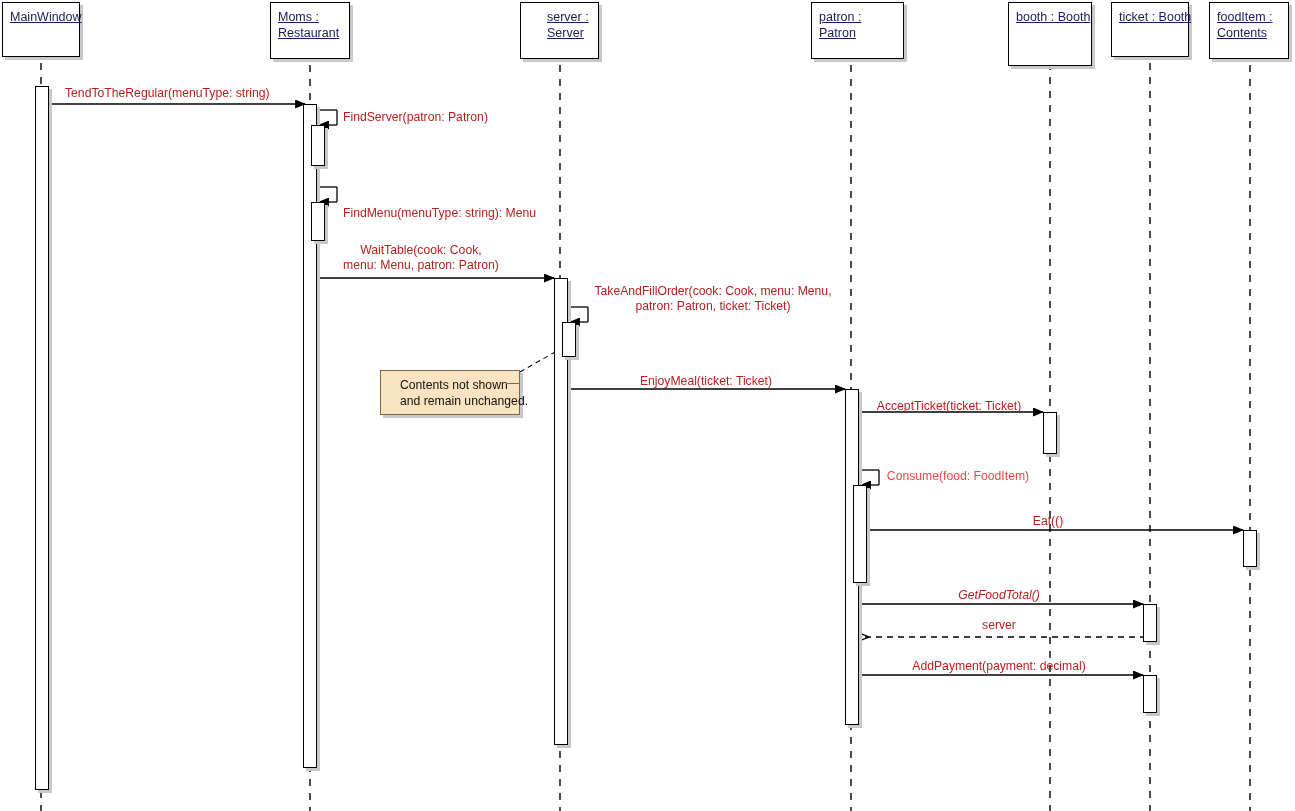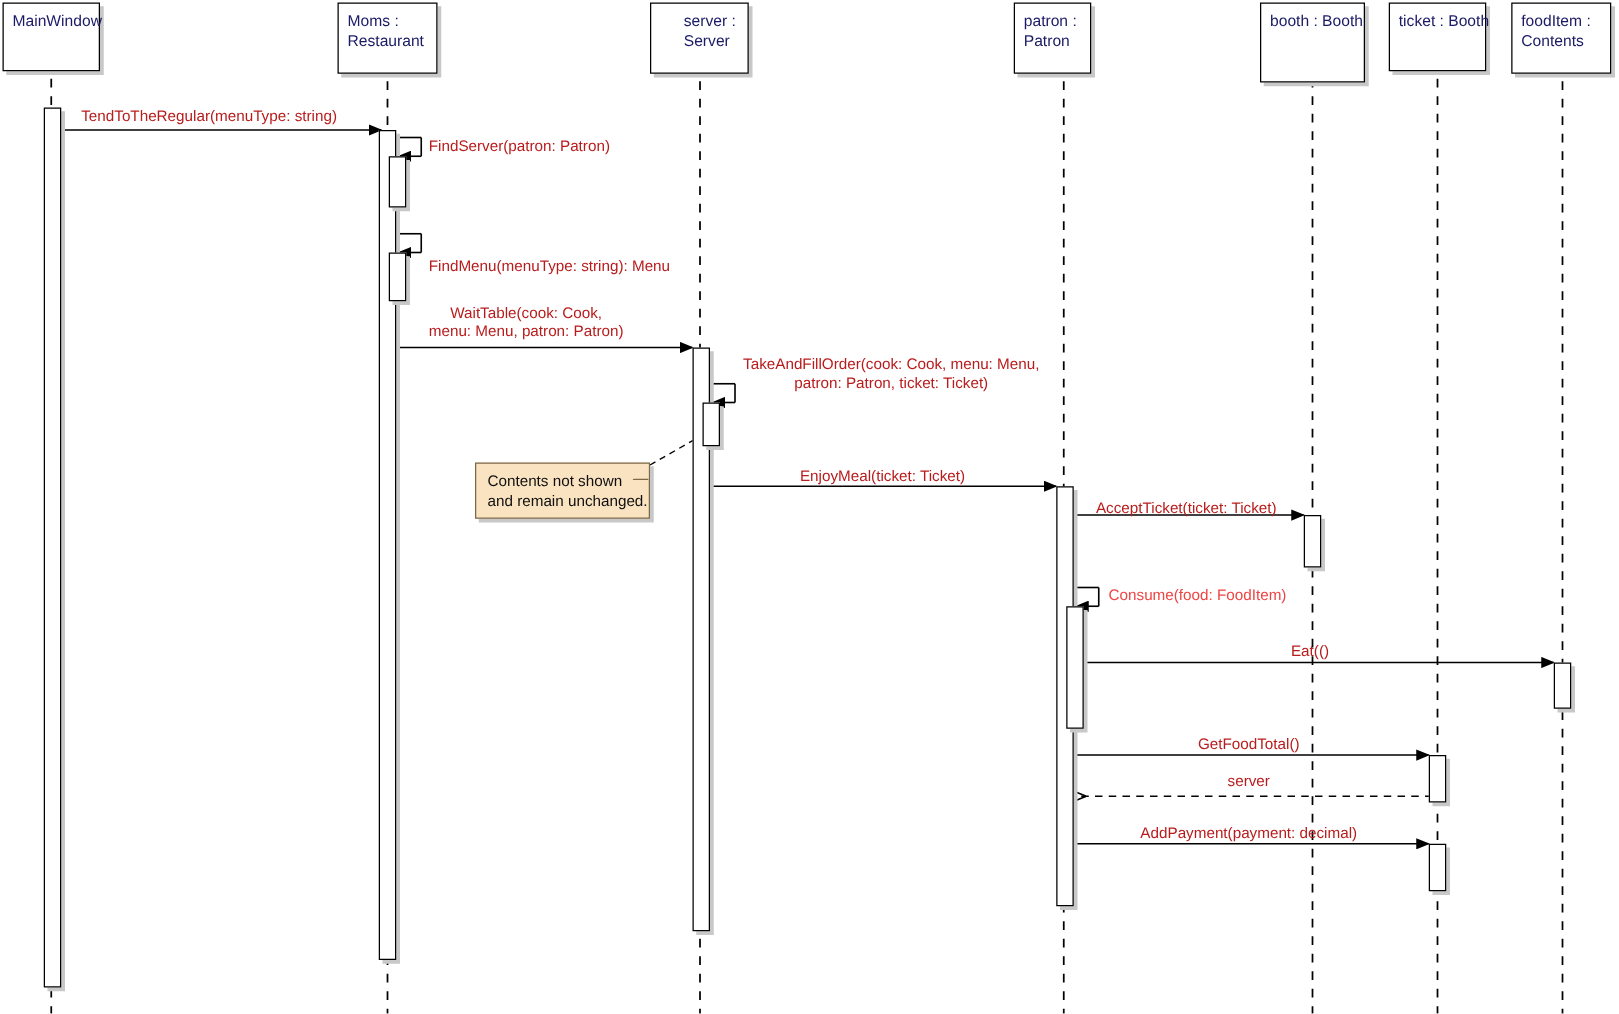--- a/index.html
+++ b/index.html
@@ -31,20 +31,21 @@
     background: #ffffff;
     border: 1px solid #000000;
     box-shadow: 3px 3px 0 0 #c8c8c8;
     z-index: 5;
     padding: 6px 7px 0 7px;
   }
   .lifeline-box .ln {
     font-size: 12.5px;
     color: #1a1a66;
     line-height: 16px;
+    text-decoration: underline;
     white-space: nowrap;
     display: block;
     width: fit-content;
   }
   
   .activation {
     position: absolute;
     box-sizing: border-box;
     background: #ffffff;
     border: 1px solid #000000;
@@ -65,21 +66,21 @@
     color: #ef4444;
   }
   
   .note {
     position: absolute;
     box-sizing: border-box;
     background: #fae3c0;
     border: 1px solid #7a6a4a;
     box-shadow: 3px 3px 0 0 #c8c8c8;
     z-index: 10;
-    padding: 6px 9px;
+    padding: 6px 19px;
   }
   .note .nl {
     font-size: 12.2px;
     color: #101010;
     line-height: 16px;
     white-space: nowrap;
     display: block;
   }
   .note-fold {
     position: absolute;
@@ -183,21 +184,21 @@
         <span class="ln">MainWindow</span>
       </div>
       <div class="lifeline-box" style="left: 270px; top: 2px; width: 80px; height: 57px;">
         <span class="ln">Moms :</span>
         <span class="ln">Restaurant</span>
       </div>
       <div class="lifeline-box" style="left: 520px; top: 2px; width: 79px; height: 57px; padding-left: 26px;">
         <span class="ln">server :</span>
         <span class="ln">Server</span>
       </div>
-      <div class="lifeline-box" style="left: 811px; top: 2px; width: 62px; height: 57px; text-align: center;">
+      <div class="lifeline-box" style="left: 811px; top: 2px; width: 93px; height: 57px; text-align: center;">
         <span class="ln">patron :</span>
         <span class="ln">Patron</span>
       </div>
       <div class="lifeline-box" style="left: 1008px; top: 2px; width: 84px; height: 64px;">
         <span class="ln">booth : Booth</span>
       </div>
       <div class="lifeline-box" style="left: 1111px; top: 2px; width: 78px; height: 55px;">
         <span class="ln">ticket : Booth</span>
       </div>
       <div class="lifeline-box" style="left: 1209px; top: 2px; width: 80px; height: 57px;">
@@ -222,21 +223,21 @@
   <div id="message-labels">
       <div class="msg-label" style="left: 65px; top: 86px;">TendToTheRegular(menuType: string)</div>
       <div class="msg-label" style="left: 343px; top: 110px;">FindServer(patron: Patron)</div>
       <div class="msg-label" style="left: 343px; top: 186px; margin-top: 20px;">FindMenu(menuType: string): Menu</div>
       <div class="msg-label" style="left: 343px; top: 243px; text-align: center;"><div>WaitTable(cook: Cook,</div><div>menu: Menu, patron: Patron)</div></div>
       <div class="msg-label center" style="left: 713px; top: 284px; text-align: center;"><div>TakeAndFillOrder(cook: Cook, menu: Menu,</div><div>patron: Patron, ticket: Ticket)</div></div>
       <div class="msg-label center" style="left: 706px; top: 374px;">EnjoyMeal(ticket: Ticket)</div>
       <div class="msg-label center" style="left: 949px; top: 399px;">AcceptTicket(ticket: Ticket)</div>
       <div class="msg-label center blue" style="left: 958px; top: 469px;">Consume(food: FoodItem)</div>
       <div class="msg-label center" style="left: 1048px; top: 514px;">Eat(()</div>
-      <div class="msg-label center" style="left: 999px; top: 588px;">GetFoodTotal()</div>
+      <div class="msg-label center" style="left: 999px; top: 588px; font-style: italic;">GetFoodTotal()</div>
       <div class="msg-label center" style="left: 999px; top: 618px;">server</div>
       <div class="msg-label center" style="left: 999px; top: 659px;">AddPayment(payment: decimal)</div>
     </div>
   <div id="note-boxes">
       <div class="note" style="left: 380px; top: 370px; width: 140px; height: 45px;">
         <div class="note-fold"></div>
         <span class="nl">Contents not shown</span>
         <span class="nl">and remain unchanged.</span>
       </div>
     </div>

